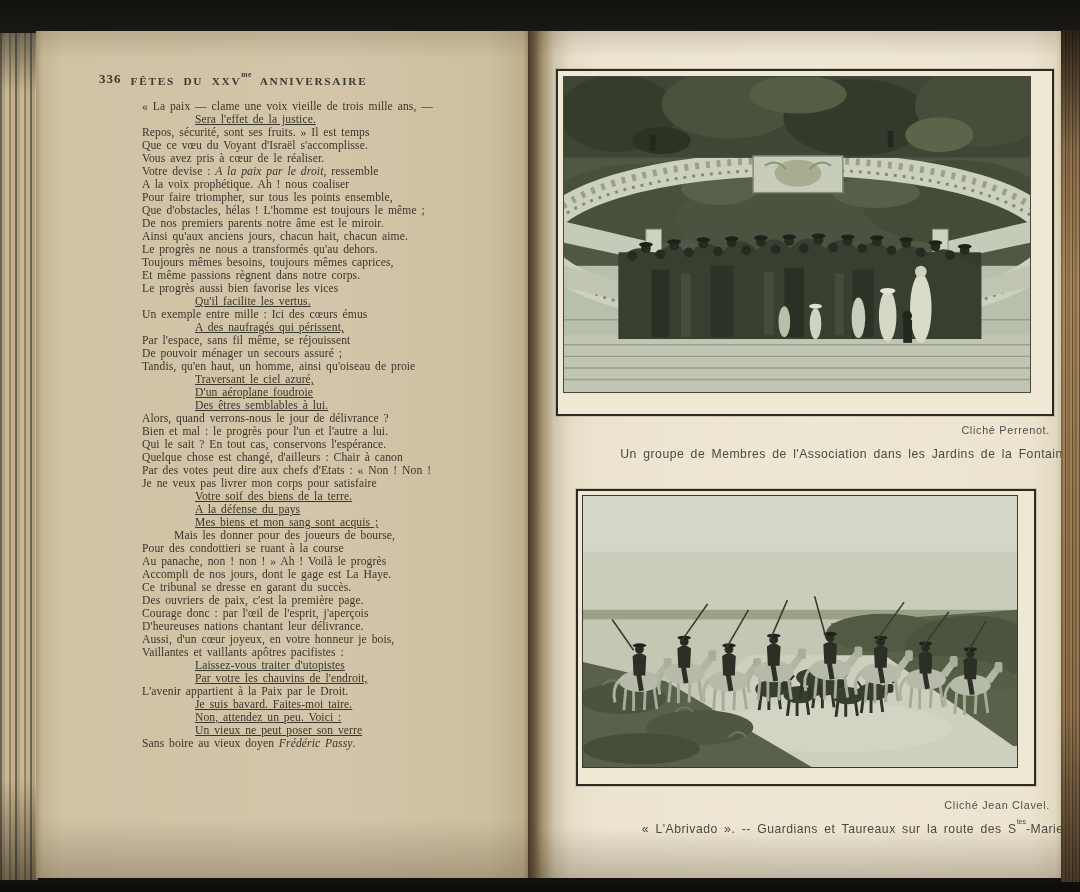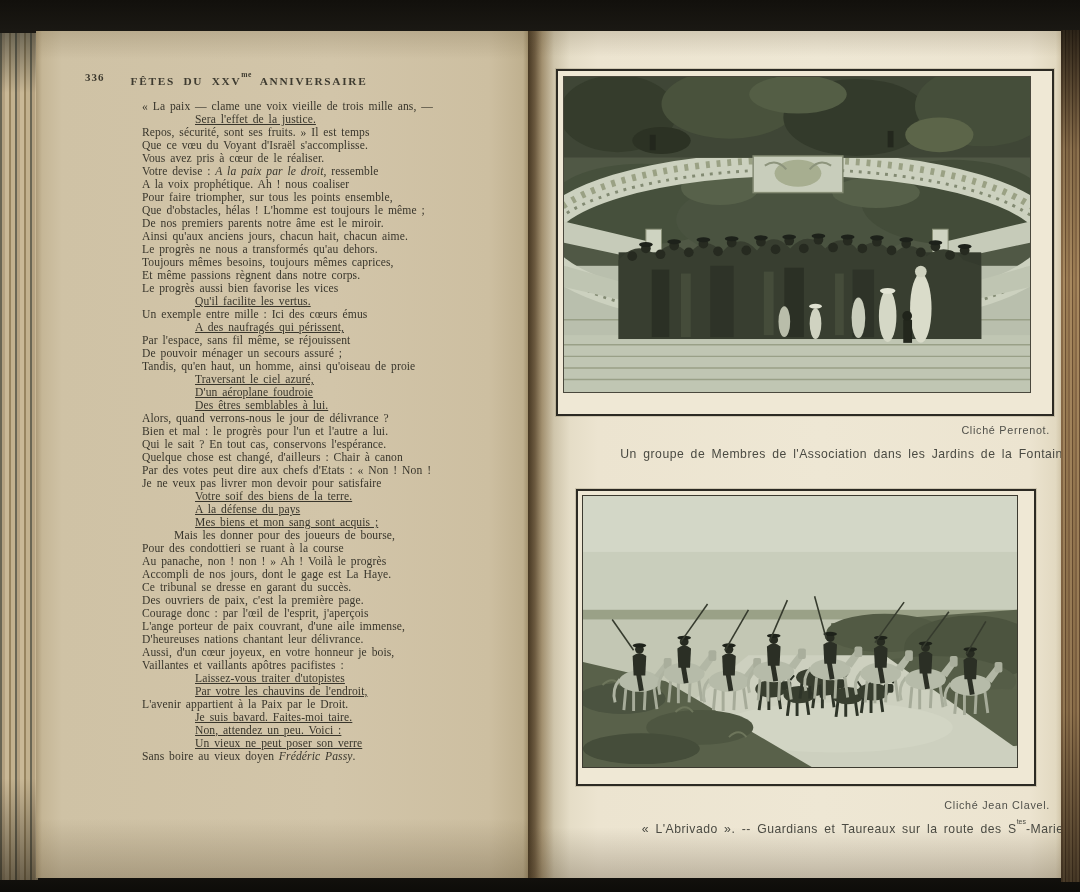--- a/index.html
+++ b/index.html
@@ -20,21 +20,21 @@
   .page-left{left:36px;width:492px;
     background:
       linear-gradient(180deg,rgba(105,90,60,.22),rgba(0,0,0,0) 28px,rgba(0,0,0,0) 93%,rgba(80,65,40,.3)),
       linear-gradient(90deg,#ab9a78 0,#c5b696 6px,#cfc2a5 26px,#d2c5a9 60%,#cdbfa1 92%,#bfb08f 99%,#a3926f 100%);}
   .page-right{left:528px;width:533px;
     background:
       linear-gradient(180deg,rgba(90,75,50,.18),rgba(0,0,0,0) 26px,rgba(0,0,0,0) 94%,rgba(70,55,35,.28)),
       linear-gradient(90deg,#473823 0,#6d5b40 7px,#a2906f 14px,#cfc5ab 26px,#e5ddc7 42px,#ece4d0 70px,#eee7d4 55%,#ece4d0 94%,#e2d9c1 99%,#d2c6aa 100%);}
 
   
-  .page-num{position:absolute;left:49px;top:40px;font-size:11px;font-weight:bold;color:#3b382d;letter-spacing:1px;}
+  .page-num{position:absolute;left:63px;top:40px;font-size:13px;font-weight:bold;color:#3b382d;letter-spacing:1px;}
   .running-header{position:absolute;left:0;right:66px;top:42px;text-align:center;font-size:11.3px;font-weight:bold;color:#3e3b30;letter-spacing:1.7px;word-spacing:4px;white-space:nowrap;}
   .running-header sup{font-size:7.5px;position:relative;top:-3px;letter-spacing:.5px;}
   .poem{position:absolute;left:106px;top:69px;right:6px;font-size:11.6px;line-height:13px;color:#39362c;letter-spacing:.1px;word-spacing:1.8px;}
   .poem-line{white-space:nowrap;}
   .ind-1{padding-left:32px;}
   .ind-2{padding-left:53px;text-decoration:underline;}
   .em{font-style:italic;}
 
   
   .photo-frame{position:absolute;border:2px solid #2c2a23;background:#efe8d5;box-shadow:0 0 0 1px rgba(120,110,85,.25);}
@@ -84,32 +84,31 @@
         <div class="poem-line ind-0"><span>De pouvoir ménager un secours assuré ;</span></div>
         <div class="poem-line ind-0"><span>Tandis, qu'en haut, un homme, ainsi qu'oiseau de proie</span></div>
         <div class="poem-line ind-2"><span>Traversant le ciel azuré,</span></div>
         <div class="poem-line ind-2"><span>D'un aéroplane foudroie</span></div>
         <div class="poem-line ind-2"><span>Des êtres semblables à lui.</span></div>
         <div class="poem-line ind-0"><span>Alors, quand verrons-nous le jour de délivrance ?</span></div>
         <div class="poem-line ind-0"><span>Bien et mal : le progrès pour l'un et l'autre a lui.</span></div>
         <div class="poem-line ind-0"><span>Qui le sait ? En tout cas, conservons l'espérance.</span></div>
         <div class="poem-line ind-0"><span>Quelque chose est changé, d'ailleurs : Chair à canon</span></div>
         <div class="poem-line ind-0"><span>Par des votes peut dire aux chefs d'Etats : « Non ! Non !</span></div>
-        <div class="poem-line ind-0"><span>Je ne veux pas livrer mon devoir pour satisfaire</span></div>
+        <div class="poem-line ind-0"><span>Je ne veux pas livrer mon corps pour satisfaire</span></div>
         <div class="poem-line ind-2"><span>Votre soif des biens de la terre.</span></div>
         <div class="poem-line ind-2"><span>A la défense du pays</span></div>
         <div class="poem-line ind-2"><span>Mes biens et mon sang sont acquis ;</span></div>
         <div class="poem-line ind-1"><span>Mais les donner pour des joueurs de bourse,</span></div>
         <div class="poem-line ind-0"><span>Pour des condottieri se ruant à la course</span></div>
         <div class="poem-line ind-0"><span>Au panache, non ! non ! » Ah ! Voilà le progrès</span></div>
         <div class="poem-line ind-0"><span>Accompli de nos jours, dont le gage est La Haye.</span></div>
         <div class="poem-line ind-0"><span>Ce tribunal se dresse en garant du succès.</span></div>
         <div class="poem-line ind-0"><span>Des ouvriers de paix, c'est la première page.</span></div>
         <div class="poem-line ind-0"><span>Courage donc : par l'œil de l'esprit, j'aperçois</span></div>
-        <div class="poem-line ind-0"><span>L'ange porteur de paix couvrant, d'une aile immense,</span></div>
         <div class="poem-line ind-0"><span>D'heureuses nations chantant leur délivrance.</span></div>
         <div class="poem-line ind-0"><span>Aussi, d'un cœur joyeux, en votre honneur je bois,</span></div>
         <div class="poem-line ind-0"><span>Vaillantes et vaillants apôtres pacifistes :</span></div>
         <div class="poem-line ind-2"><span>Laissez-vous traiter d'utopistes</span></div>
         <div class="poem-line ind-2"><span>Par votre les chauvins de l'endroit,</span></div>
         <div class="poem-line ind-0"><span>L'avenir appartient à la Paix par le Droit.</span></div>
         <div class="poem-line ind-2"><span>Je suis bavard. Faites-moi taire.</span></div>
         <div class="poem-line ind-2"><span>Non, attendez un peu. Voici :</span></div>
         <div class="poem-line ind-2"><span>Un vieux ne peut poser son verre</span></div>
         <div class="poem-line ind-0"><span>Sans boire au vieux doyen </span><span class="em">Frédéric Passy</span><span>.</span></div>

